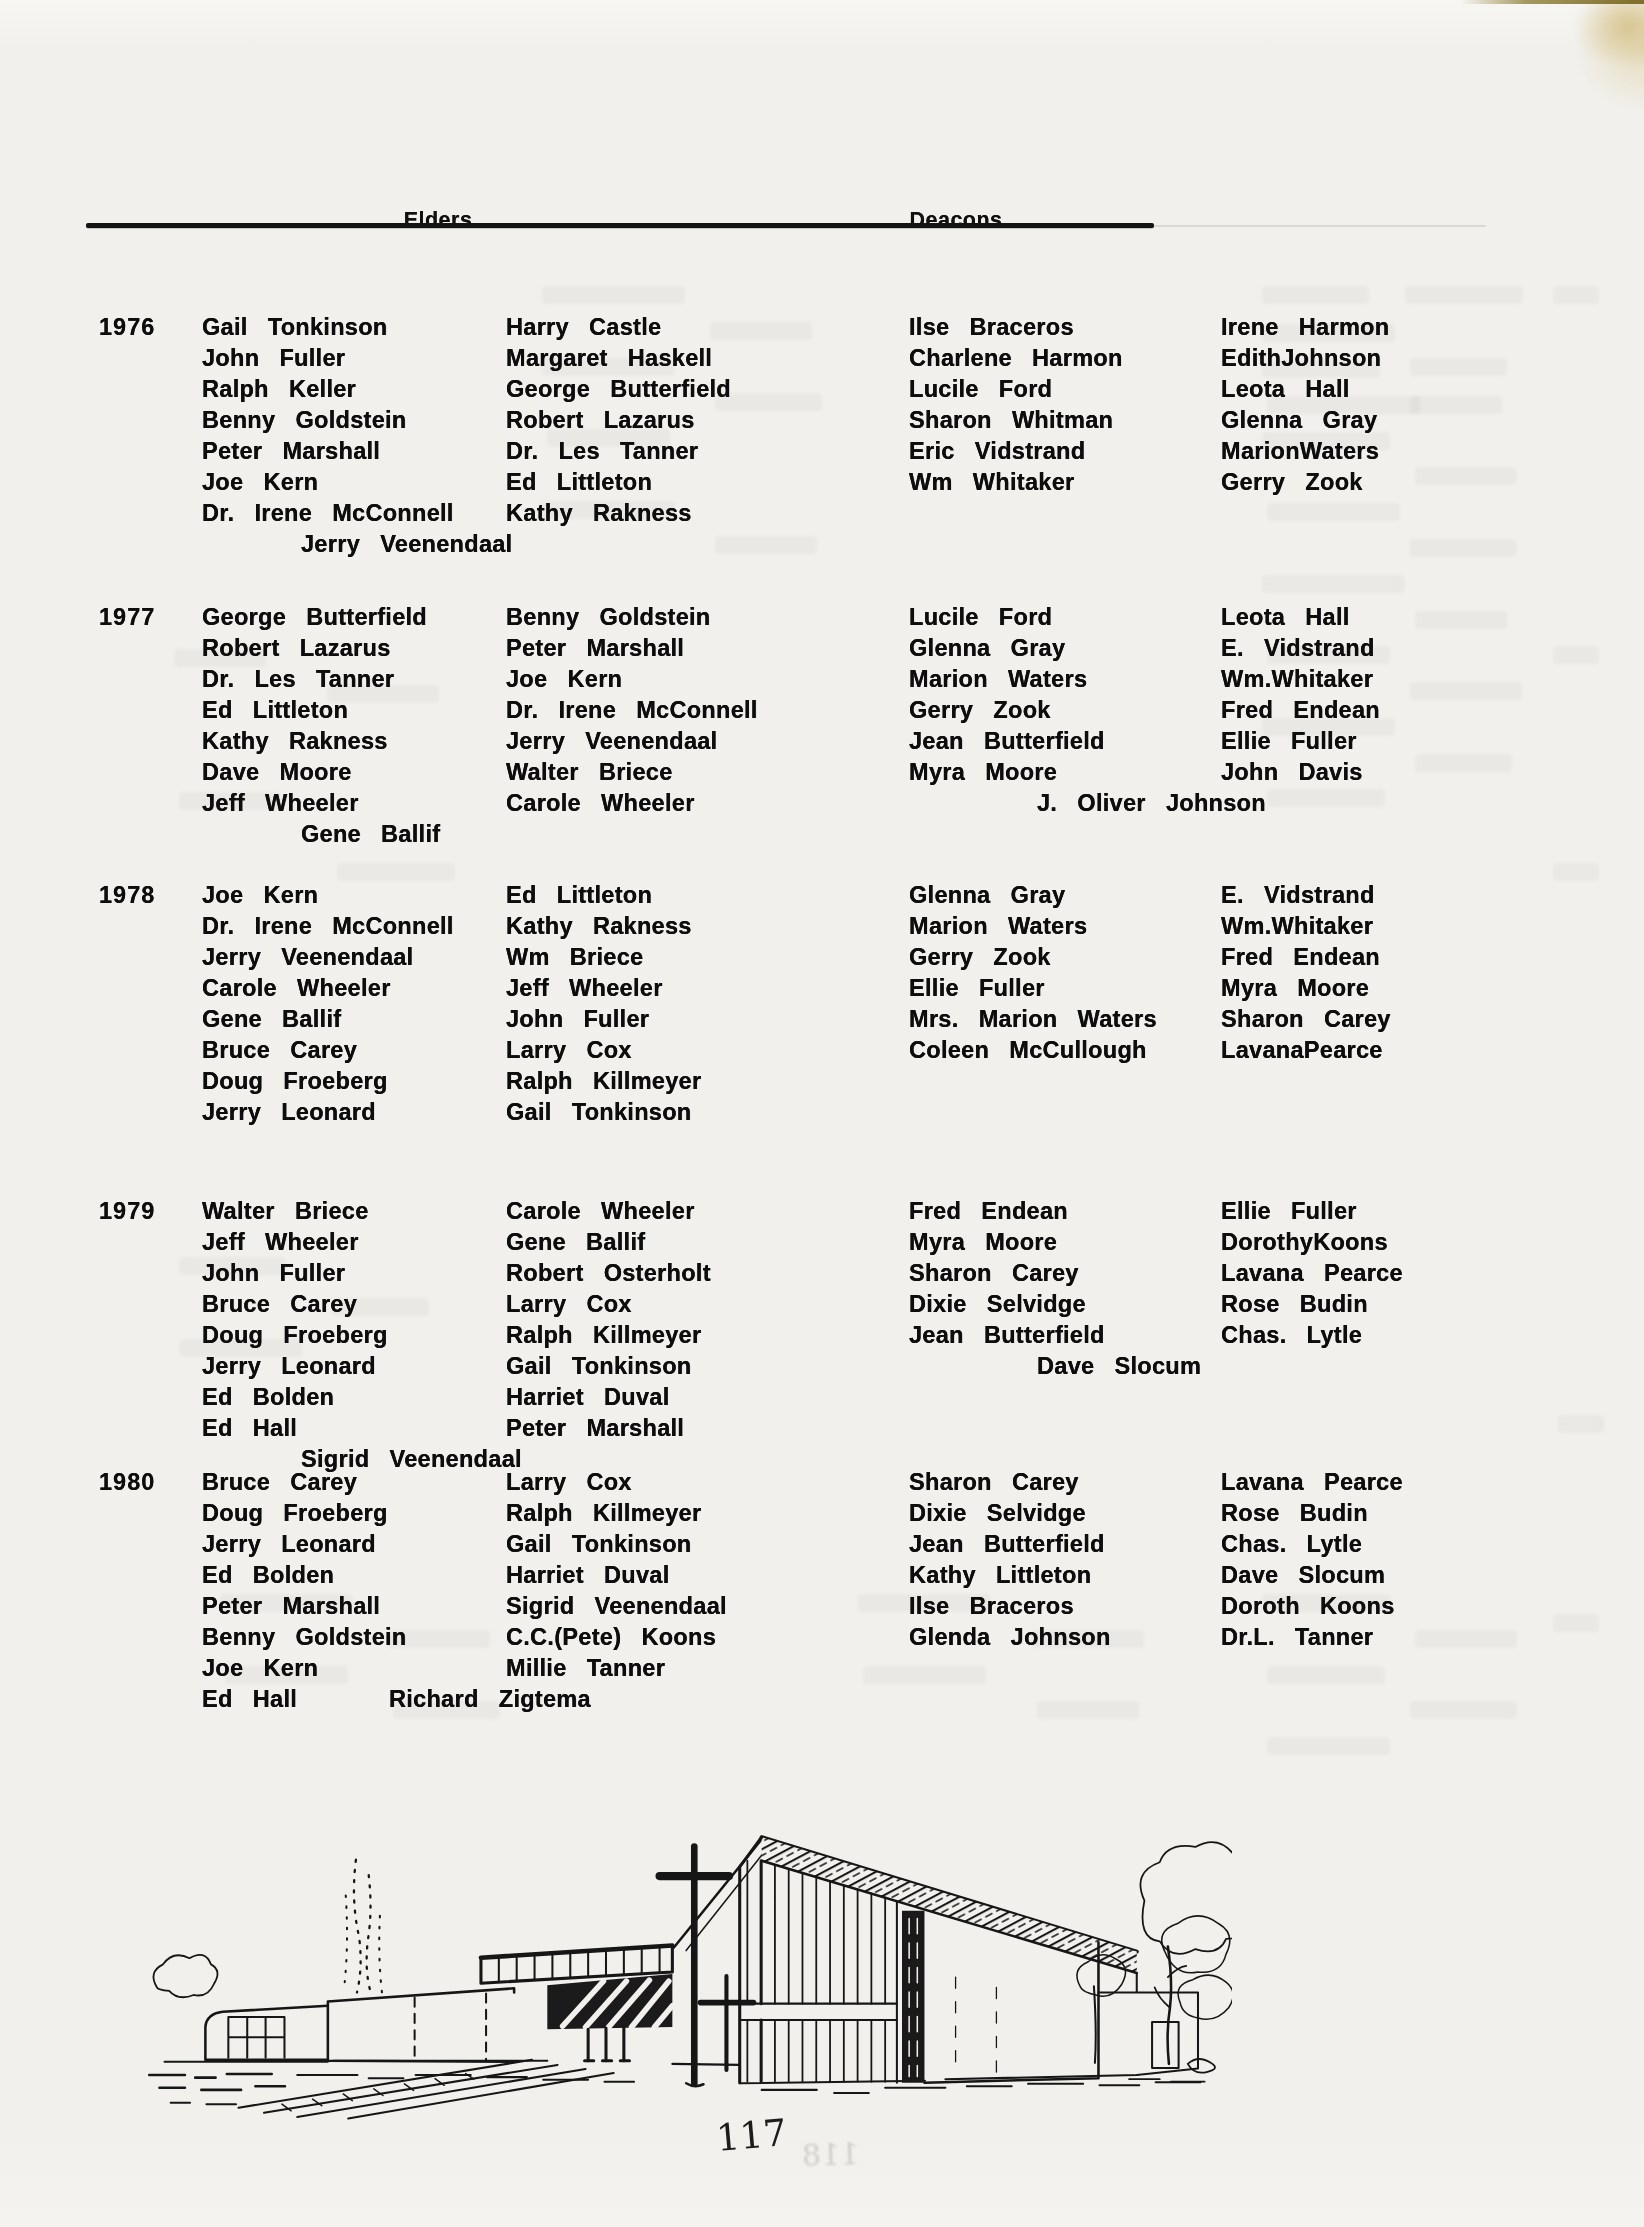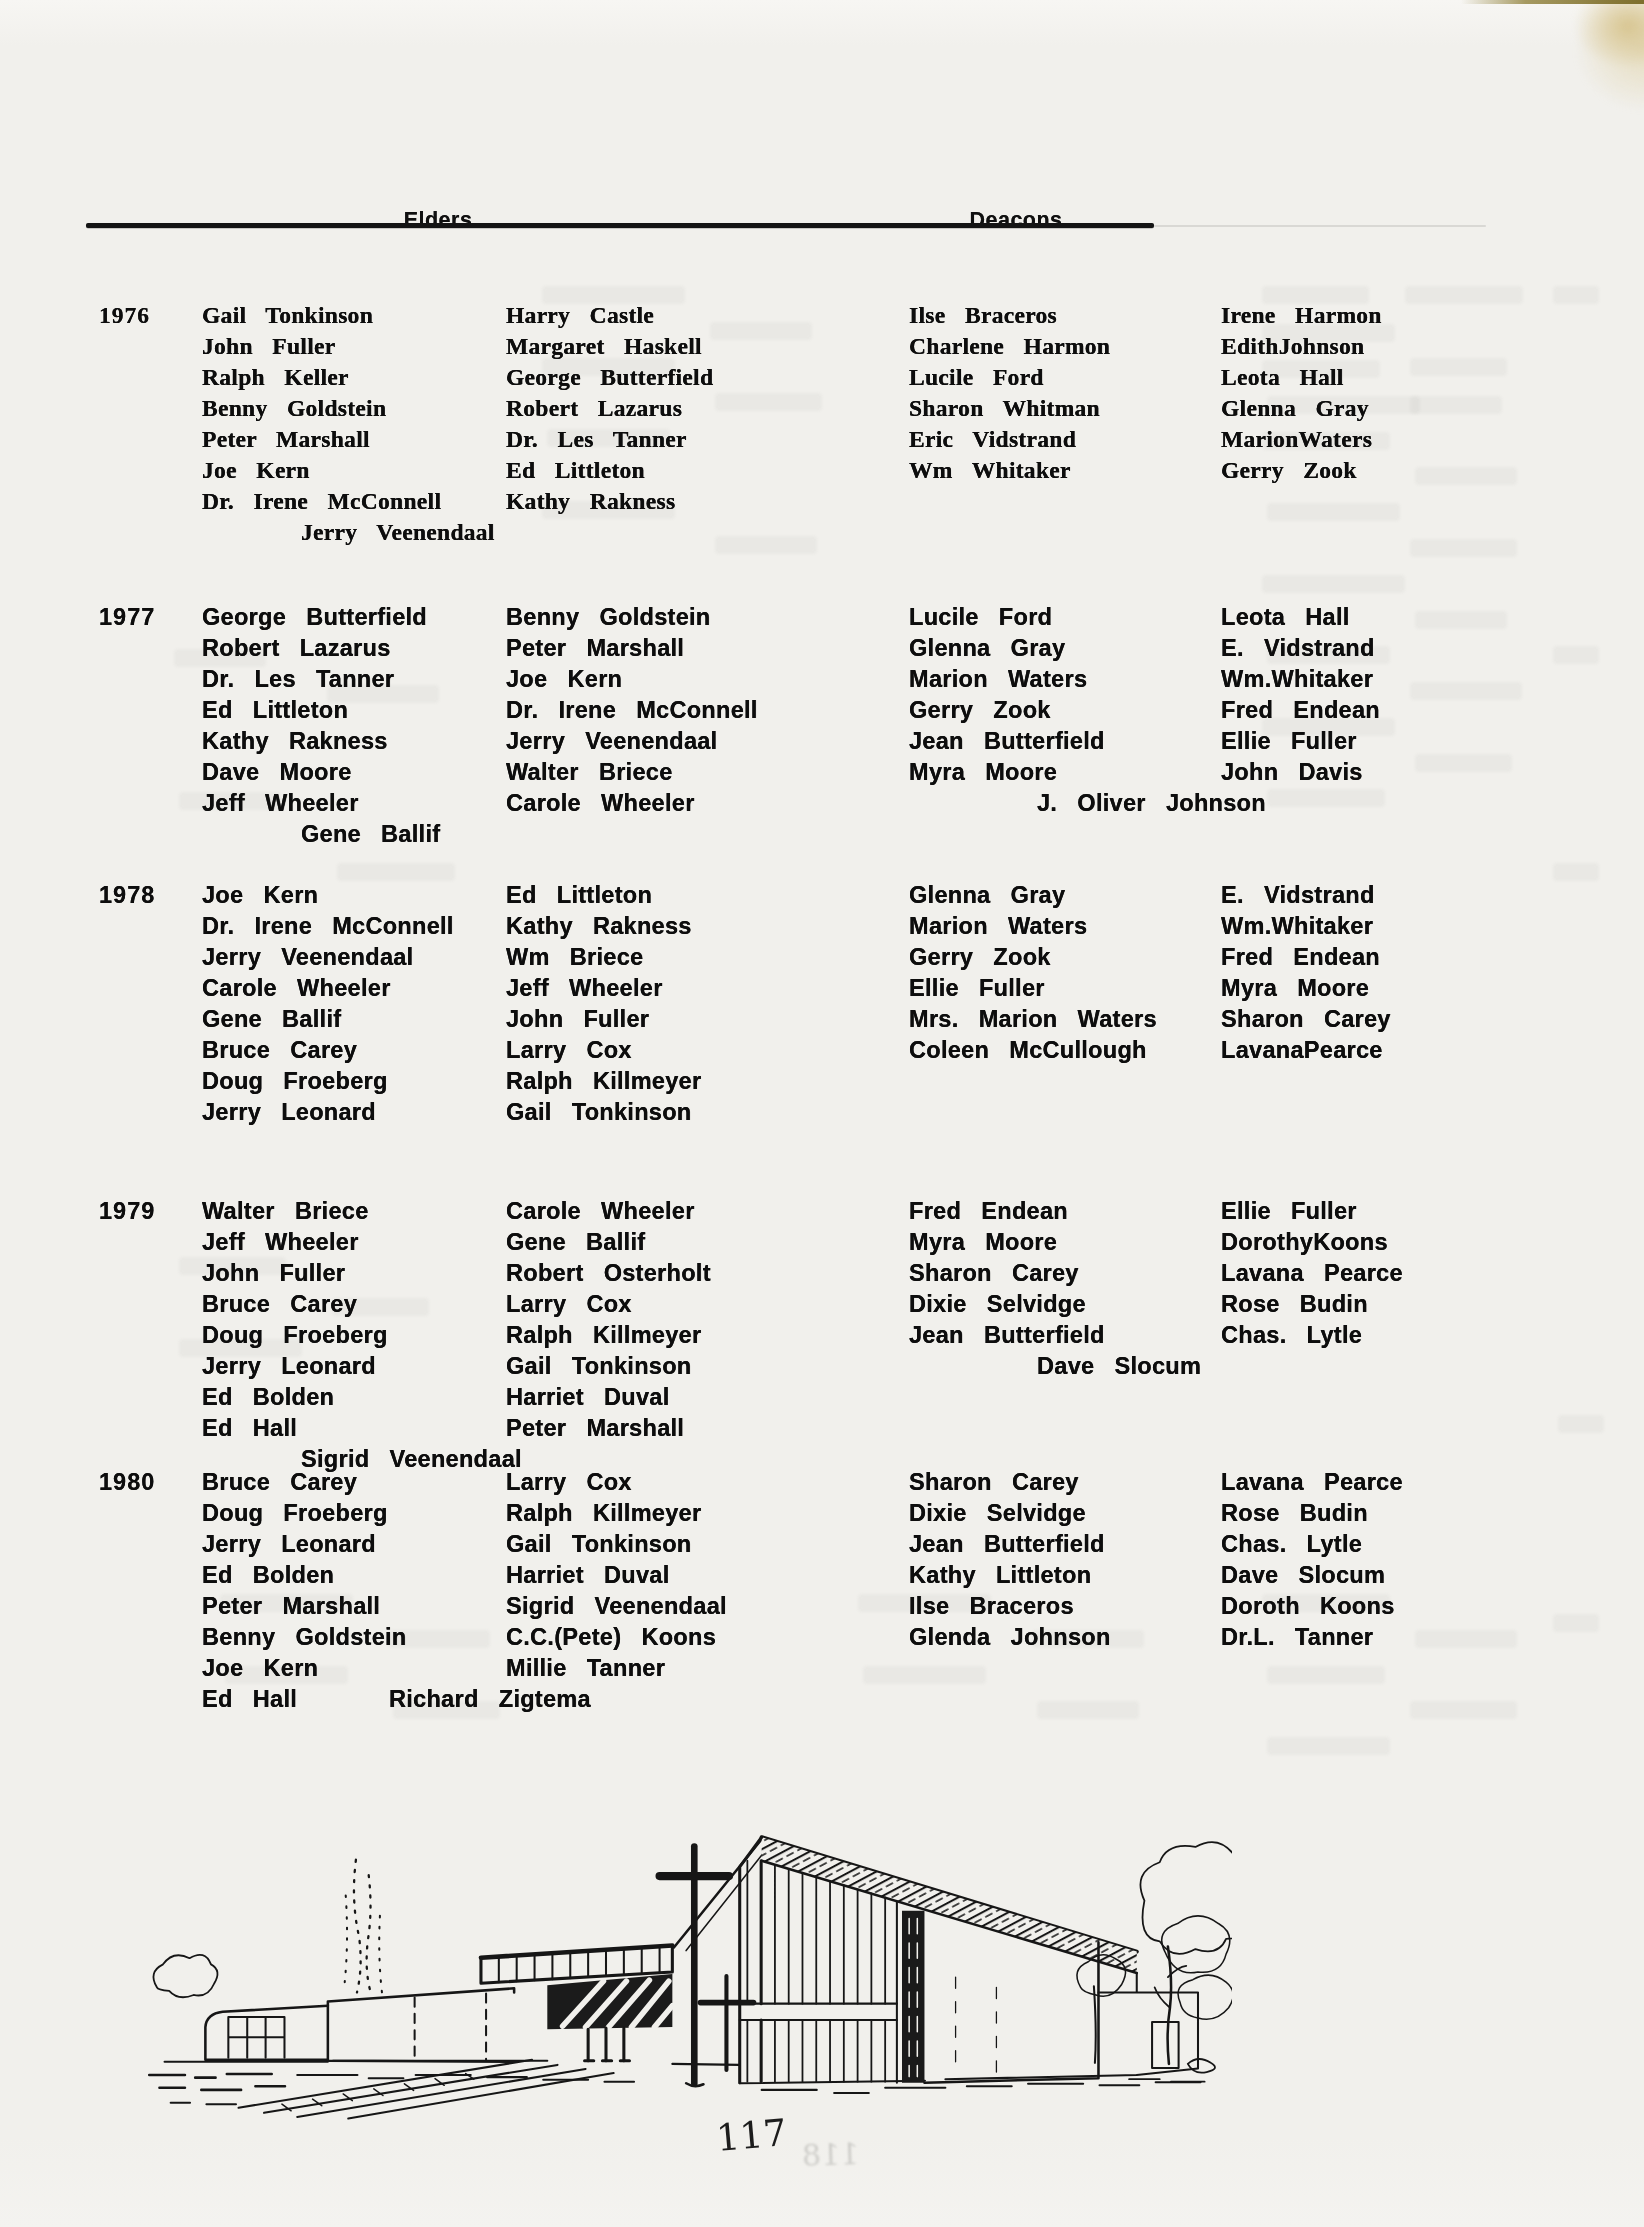--- a/index.html
+++ b/index.html
@@ -34,21 +34,21 @@
   
   .col-header {
     position: absolute; top: 200px; transform: translateX(-50%);
     font-size: 21.5px; font-weight: 700; color: #101010;
     letter-spacing: 0.5px;
     text-shadow: 0 0 0.5px rgba(0,0,0,.8);
     white-space: nowrap;
     margin-top: 8px;
   }
   .col-header.elders  { left: 438px; }
-  .col-header.deacons { left: 1016px; text-align: right; }
+  .col-header.deacons { left: 956px; text-align: right; }
   .rule {
     position: absolute; left: 86px; top: 223px; width: 1068px; height: 4.6px;
     background: #141414; border-radius: 2px;
     box-shadow: 0 0.5px 0 rgba(0,0,0,.35);
   }
   .rule-faint {
     position: absolute; left: 1154px; top: 225px; width: 332px; height: 2px;
     background: #454545; opacity: .14; border-radius: 1px;
   }
   
@@ -150,21 +150,21 @@
       <div class="ghost-bar" style="left: 1410px; top: 1701px; width: 107px;"></div>
       <div class="ghost-bar" style="left: 1267px; top: 1737px; width: 123px;"></div>
     </div>
 
   <div class="col-header elders">Elders</div>
   <div class="col-header deacons">Deacons</div>
   <div class="rule"></div>
   <div class="rule-faint"></div>
 
   <div id="year-blocks">
-      <div class="year-block" style="top: 300px; font-family: Liberation Serif, serif;">
+      <div class="year-block" style="top: 312px;">
         <span class="year-label">1976</span>
         <div class="name-row">
           <span class="pname c-e1">Gail Tonkinson</span>
           <span class="pname c-e2">Harry Castle</span>
           <span class="pname c-d1">Ilse Braceros</span>
           <span class="pname c-d2">Irene Harmon</span>
         </div>
         <div class="name-row">
           <span class="pname c-e1">John Fuller</span>
           <span class="pname c-e2">Margaret Haskell</span>

